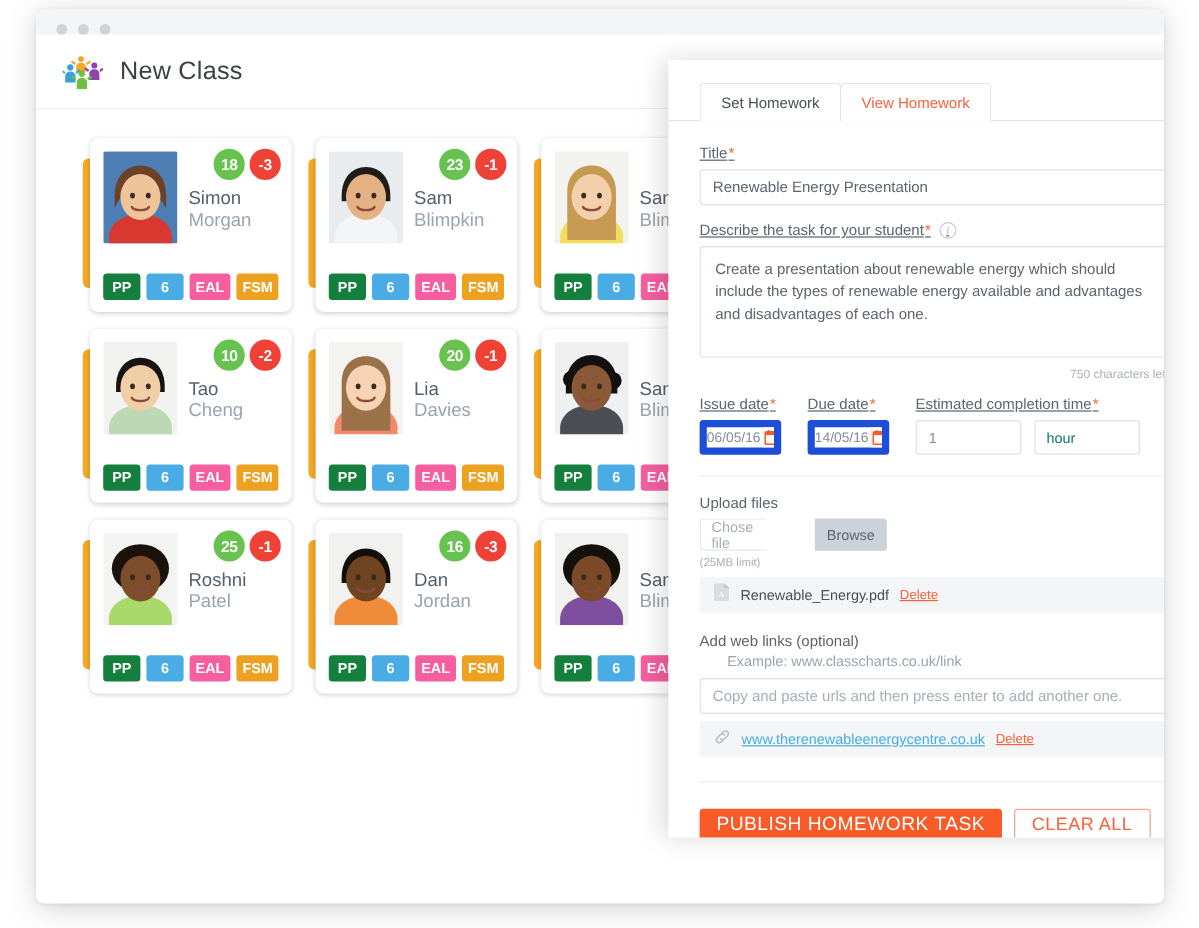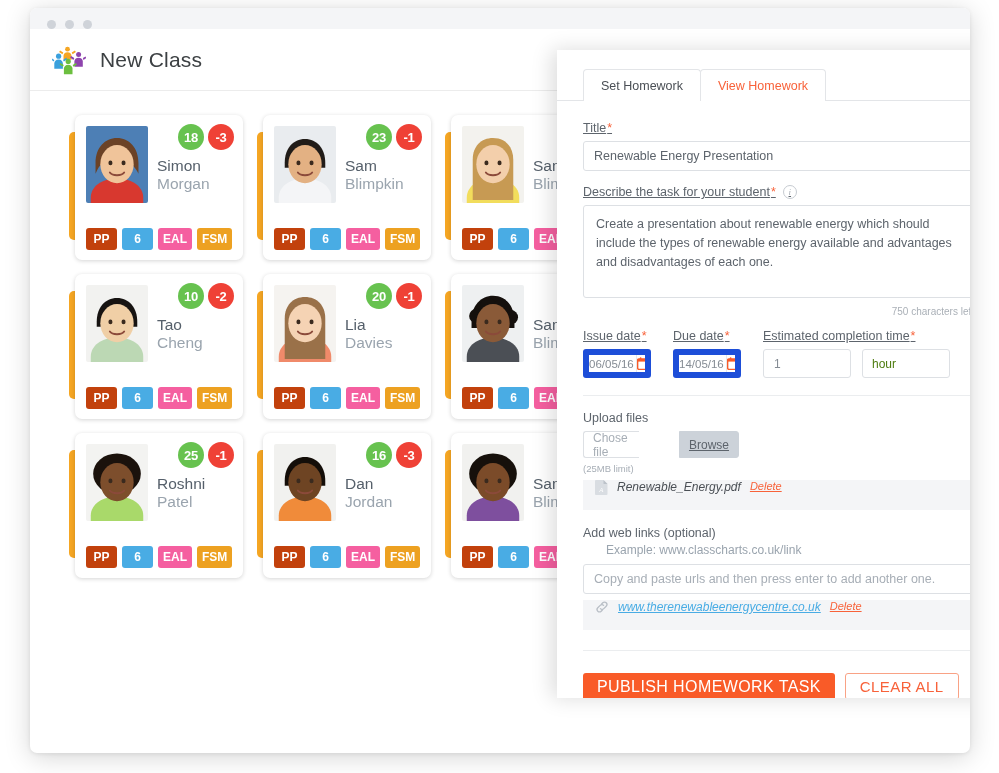--- a/index.html
+++ b/index.html
@@ -167,21 +167,21 @@
     height: 22px;
     border-radius: 3px;
     color: #fff;
     font-size: 12px;
     font-weight: 700;
     display: flex;
     align-items: center;
     justify-content: center;
     padding: 0 5px;
   }
-  .tag.green  { background: #c2410c; }
+  .tag.green  { background: #15803d; }
   .tag.blue   { background: #49ace4; }
   .tag.pink   { background: #f55fa0; }
   .tag.orange { background: #eda121; }
 
   
   .hw-panel {
     position: absolute;
     left: 527px;
     top: 42px;
     width: 443px;
@@ -318,21 +318,21 @@
   }
   .unit-select {
     width: 88px; height: 29px;
     border: 1px solid #dde0e4;
     border-radius: 3px;
     display: flex;
     align-items: center;
     justify-content: space-between;
     padding: 0 9px;
     font-size: 12px;
-    color: #4d7c0f;
+    color: #0f766e;
     background: #fff;
     cursor: pointer;
   }
 
   .divider {
     height: 1px;
     background: #ebedef;
     margin: 17px 0 15px;
   }
 
@@ -352,32 +352,31 @@
     width: 60px;
     background: #ccd2d9;
     border: 1px solid #ccd2d9;
     border-radius: 0 3px 3px 0;
     display: flex;
     align-items: center;
     justify-content: center;
     font-size: 12px;
     color: #5d646c;
     cursor: pointer;
-    text-decoration: underline;
   }
   .limit-note { font-size: 9.5px; color: #a7aeb6; margin-top: 5px; }
 
   .attach-row {
     background: #f4f5f7;
     height: 30px;
     display: flex;
+    align-items: center;
     padding: 0 12px;
     margin-top: 6px;
     gap: 9px;
-    font-style: italic;
   }
   .attach-name { font-size: 12px; color: #4a4f55; }
   .delete-link {
     font-size: 11px;
     color: #f8623a;
     text-decoration: underline;
     cursor: pointer;
   }
   .link-text {
     font-size: 12px;

